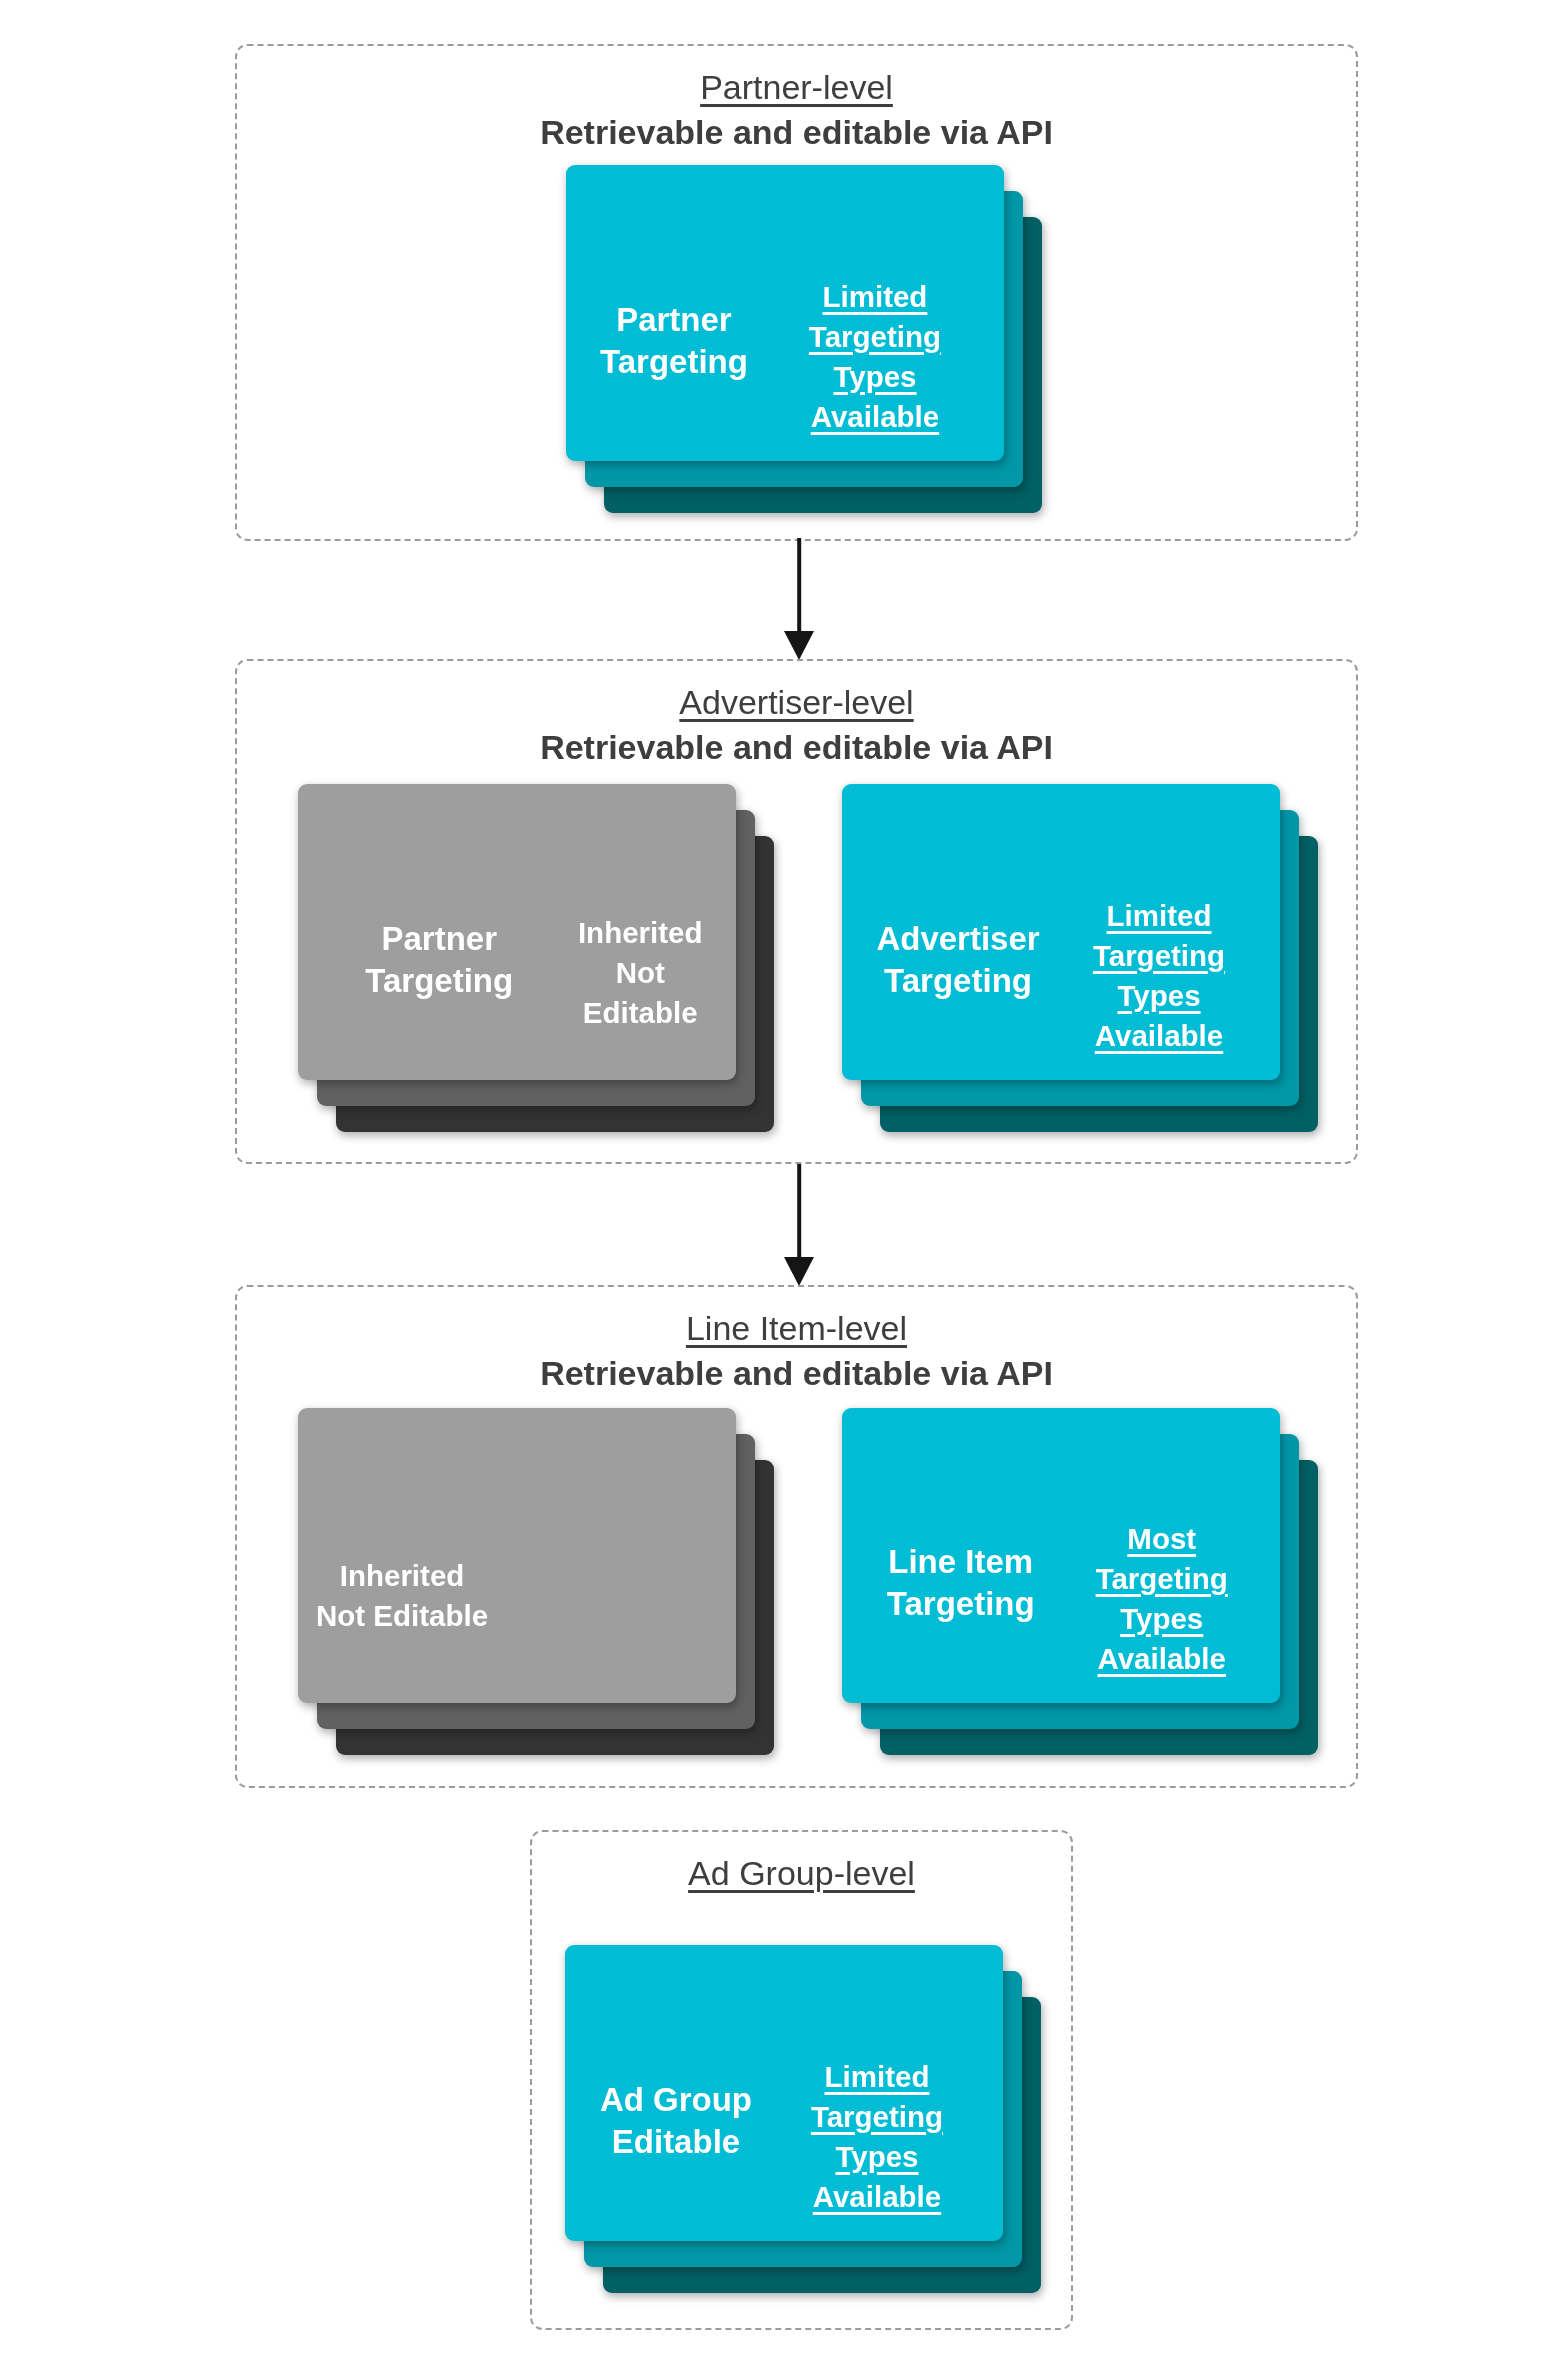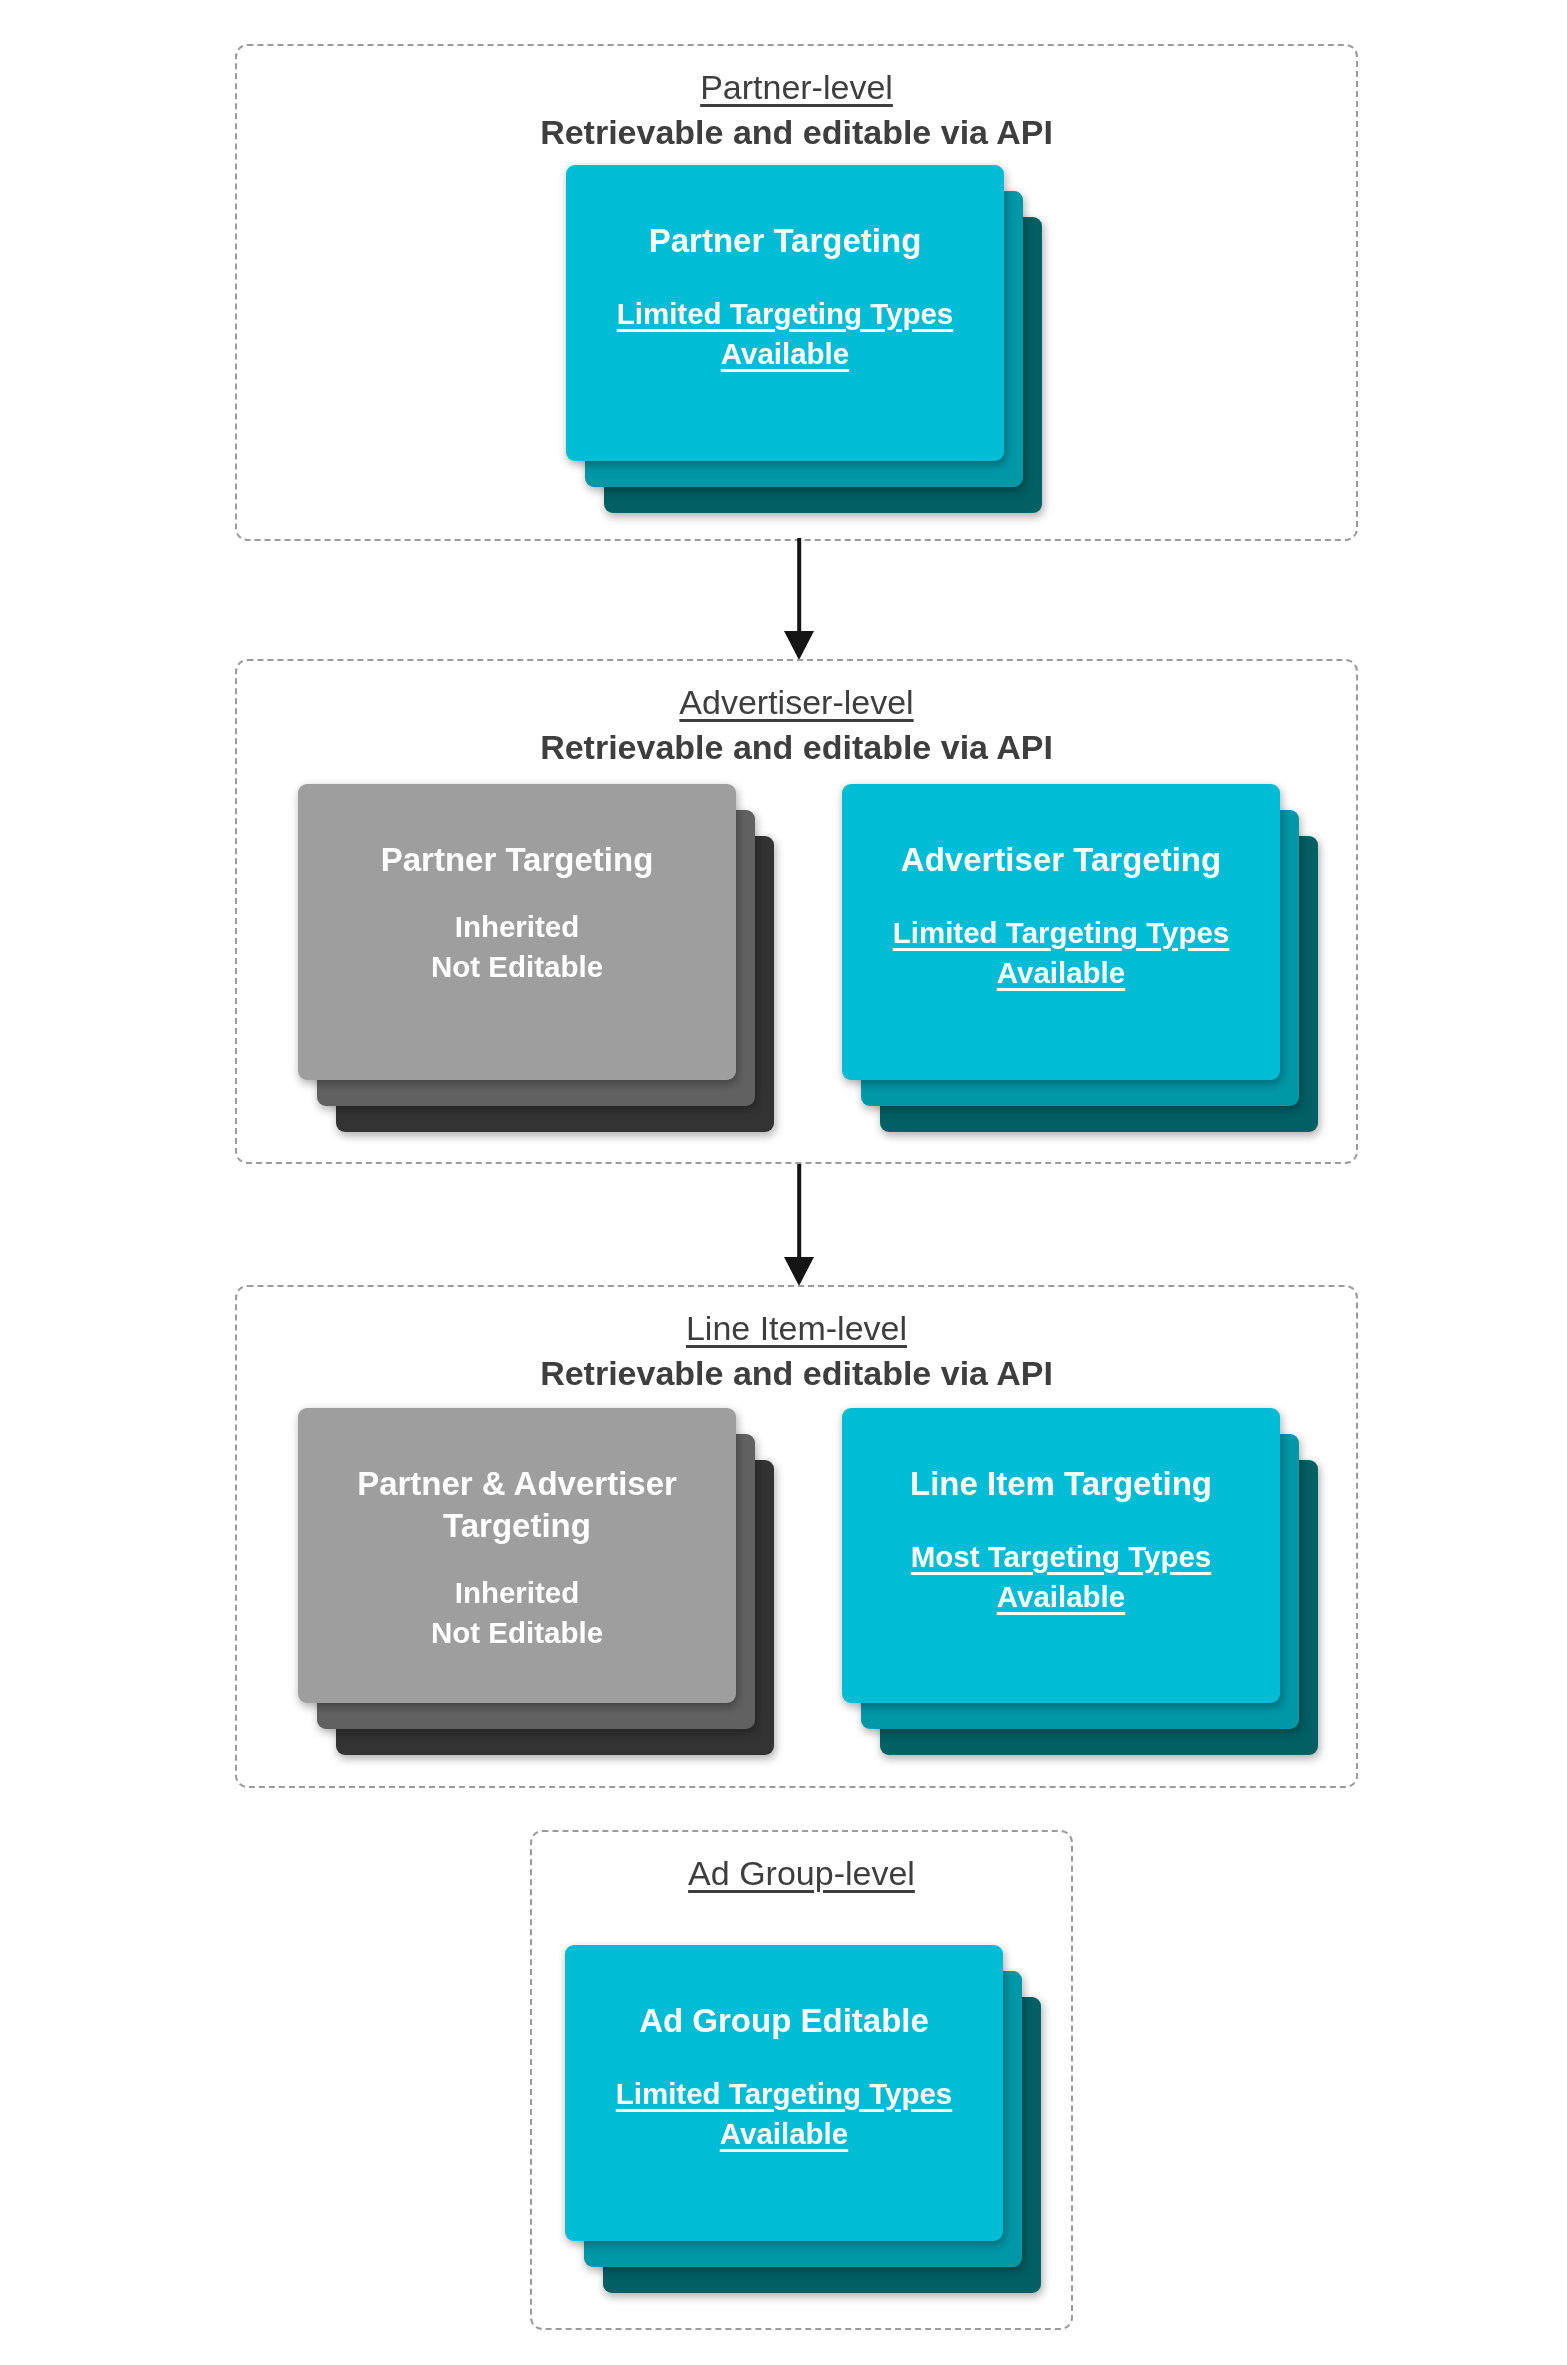--- a/index.html
+++ b/index.html
@@ -43,21 +43,21 @@
     width: 100%;
     height: 100%;
     border-radius: 9px;
     box-shadow: 1.8px 3.6px 8px rgba(0,0,0,0.30);
   }
   .layer.back { left: 38px; top: 52px; }
   .layer.mid  { left: 19px; top: 26px; }
   .layer.front {
     left: 0; top: 0;
     display: flex;
-    flex-direction: column;
+    flex-direction: row;
     align-items: center;
     box-sizing: border-box;
     padding: 55px 18px 0 18px;
   }
   .cyan .layer.back { background: var(--cyan-back, #006064); }
   .cyan .layer.mid  { background: var(--cyan-mid, #0097A7); }
   .cyan .layer.front{ background: var(--cyan-front, #00BCD4); }
   .gray .layer.back { background: var(--gray-back, #333333); }
   .gray .layer.mid  { background: var(--gray-mid, #616161); }
   .gray .layer.front{ background: var(--gray-front, #9E9E9E); }
@@ -162,22 +162,20 @@
 
   <div class="section" style="left:235px; top:1285px; width:1123px; height:503px;">
     <div class="sec-head">
       <div><span class="sec-title">Line Item-level</span></div>
       <div class="sec-sub">Retrievable and editable via API</div>
     </div>
     <div class="stack gray small" style="left:61px; top:121px;">
       <div class="layer back"></div>
       <div class="layer mid"></div>
       <div class="layer front">
-        <div class="card-title">Partner &amp; Advertiser
-Targeting</div>
         <div class="card-note plain">Inherited
 Not Editable</div>
       </div>
     </div>
     <div class="stack cyan small" style="left:605px; top:121px;">
       <div class="layer back"></div>
       <div class="layer mid"></div>
       <div class="layer front">
         <div class="card-title">Line Item Targeting</div>
         <div class="card-note">Most Targeting Types

